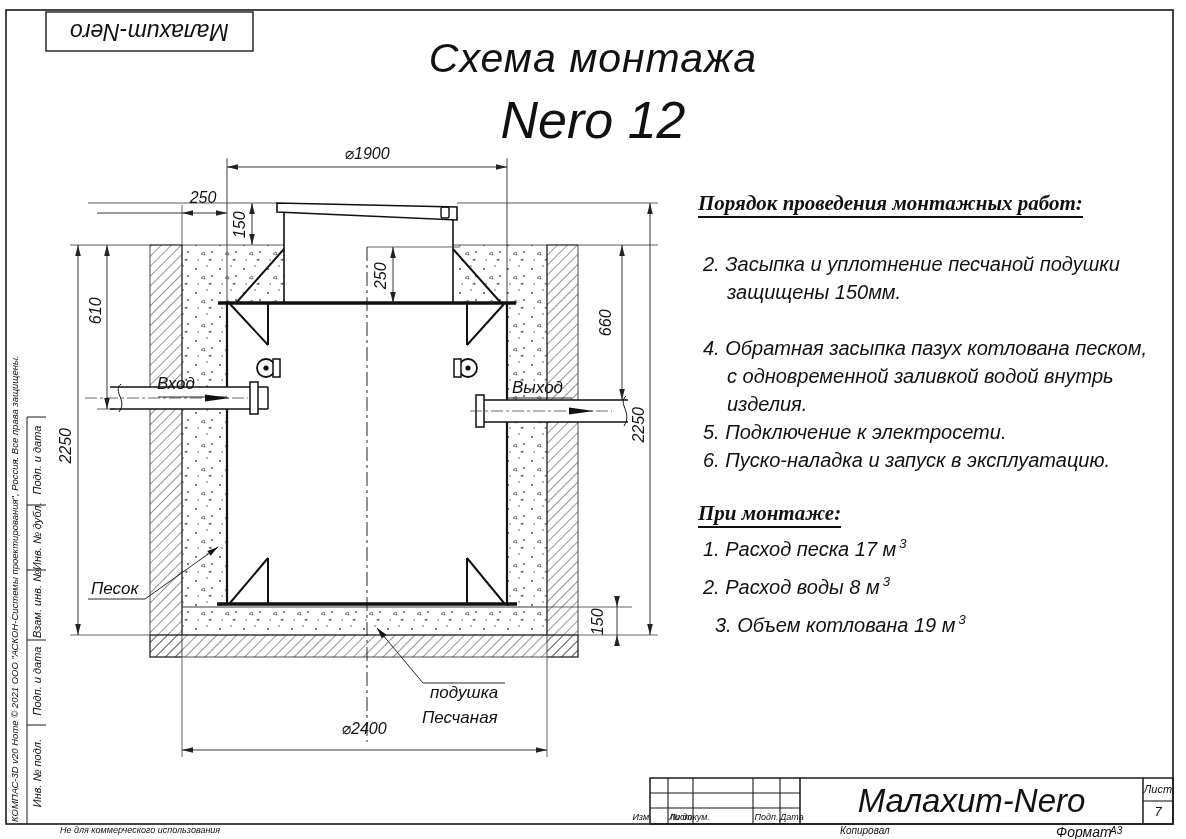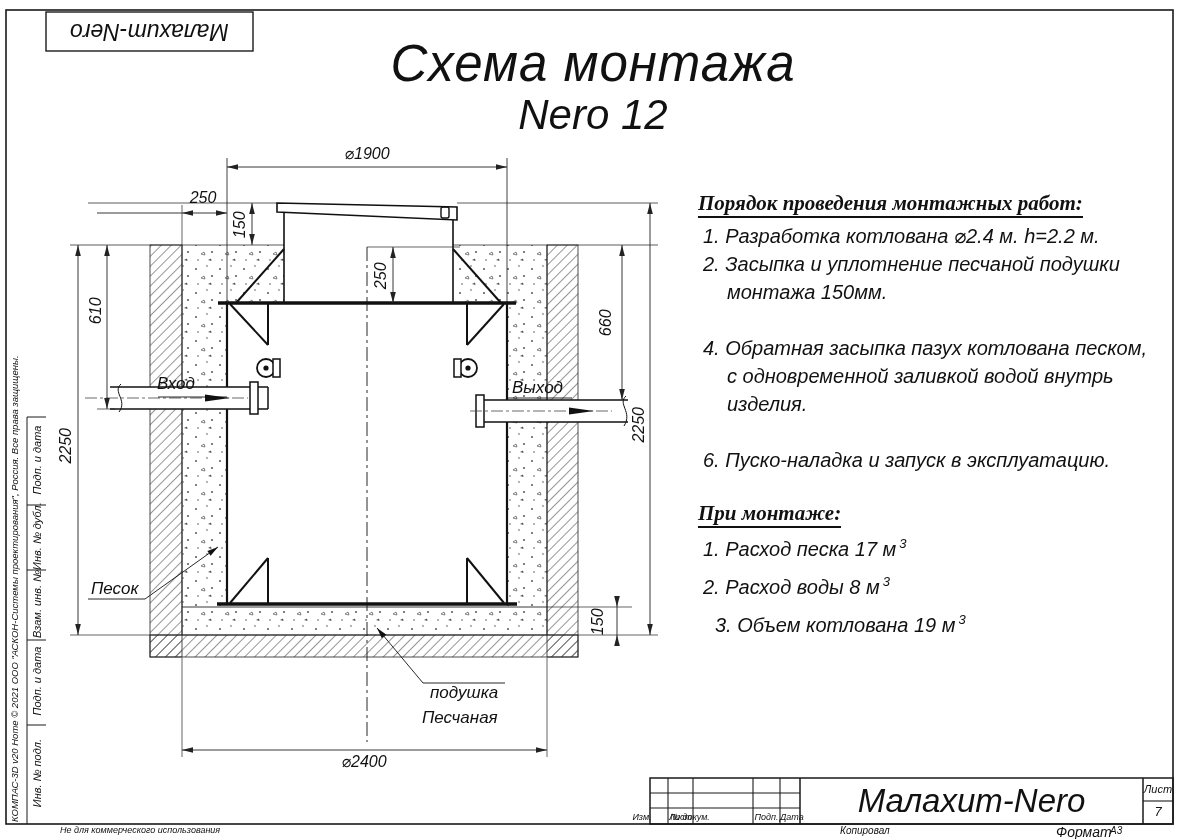--- a/index.html
+++ b/index.html
@@ -5,22 +5,22 @@
   html,body{margin:0;padding:0;background:#fff;}
   #page{position:relative;width:1186px;height:839px;background:#fff;overflow:hidden;
         font-family:"Liberation Sans","DejaVu Sans",sans-serif;color:#111;}
   svg{position:absolute;left:0;top:0;}
   .t{position:absolute;font-style:italic;color:#111;white-space:nowrap;line-height:1.1;}
   .ctr{text-align:center;}
   .rot{transform:rotate(-90deg);}
   .rot180{transform:rotate(180deg);}
   .dim{font-size:16px;}
   .lbl{font-size:17px;}
-  .title1{font-size:51px;letter-spacing:1px;}
-  .title2{font-size:42px;}
+  .title1{font-size:41px;letter-spacing:1px;}
+  .title2{font-size:52px;}
   .head{font-size:21px;font-weight:bold;border-bottom:2px solid #111;padding-bottom:1px;font-family:Liberation Serif, serif;}
   .li{font-size:20px;}
   .cont{padding-left:24px;}
   .sup{font-size:13px;position:relative;top:-8px;margin-left:3px;}
   .tiny{font-size:9px;}
   .stamp{font-size:11px;}
   .company{font-size:33px;}
   .hdrcell{font-size:9px;text-align:center;position:absolute;font-style:italic;}
 </style>
 </head>
@@ -227,35 +227,35 @@
 
 <div class="t dim ctr" style="left:317px;top:145px;width:100px;">⌀1900</div>
 <div class="t dim ctr" style="left:183px;top:189px;width:40px;">250</div>
 <div class="t dim ctr rot" style="left:210px;top:216px;width:60px;">150</div>
 <div class="t dim ctr rot" style="left:351px;top:267px;width:60px;">250</div>
 <div class="t dim ctr rot" style="left:66px;top:302px;width:60px;">610</div>
 <div class="t dim ctr rot" style="left:36px;top:437px;width:60px;">2250</div>
 <div class="t dim ctr rot" style="left:576px;top:314px;width:60px;">660</div>
 <div class="t dim ctr rot" style="left:609px;top:416px;width:60px;">2250</div>
 <div class="t dim ctr rot" style="left:568px;top:613px;width:60px;">150</div>
-<div class="t dim ctr" style="left:314px;top:720px;width:100px;margin-top:33px;">⌀2400</div>
+<div class="t dim ctr" style="left:314px;top:720px;width:100px;">⌀2400</div>
 
 <div class="t lbl" style="left:157px;top:375px;">Вход</div>
 <div class="t lbl" style="left:512px;top:379px;">Выход</div>
 <div class="t lbl" style="left:91px;top:580px;">Песок</div>
 <div class="t lbl" style="left:422px;top:661px;margin-top:48px;">Песчаная</div>
 <div class="t lbl" style="left:430px;top:684px;">подушка</div>
 
 <div class="t head" style="left:698px;top:192px;">Порядок проведения монтажных работ:</div>
-<div class="t li" style="left:703px;top:225px;">1. Разработка котлована ⌀2.4 м. h=2.2 м.</div>
 <div class="t li" style="left:703px;top:253px;">2. Засыпка и уплотнение песчаной подушки</div>
-<div class="t li cont" style="left:703px;top:281px;">монтажа 150мм.</div>
+<div class="t li cont" style="left:703px;top:281px;">защищены 150мм.</div>
 <div class="t li" style="left:703px;top:337px;">4. Обратная засыпка пазух котлована песком,</div>
 <div class="t li cont" style="left:703px;top:365px;">с одновременной заливкой водой внутрь</div>
 <div class="t li cont" style="left:703px;top:393px;">изделия.</div>
+<div class="t li" style="left:703px;top:421px;">5. Подключение к электросети.</div>
 <div class="t li" style="left:703px;top:449px;">6. Пуско-наладка и запуск в эксплуатацию.</div>
 
 <div class="t head" style="left:698px;top:502px;">При монтаже:</div>
 <div class="t li" style="left:703px;top:538px;"><span>1. Расход песка 17 м</span><span class="sup">3</span></div>
 <div class="t li" style="left:703px;top:576px;"><span>2. Расход воды 8 м</span><span class="sup">3</span></div>
 <div class="t li" style="left:703px;top:614px;margin-left:12px;"><span>3. Объем котлована 19 м</span><span class="sup">3</span></div>
 
 <div class="t stamp ctr rot" style="left:-3px;top:454px;width:80px;">Подп. и дата</div>
 <div class="t stamp ctr rot" style="left:-3px;top:530px;width:80px;">Инв. № дубл.</div>
 <div class="t stamp ctr rot" style="left:-3px;top:598px;width:80px;">Взам. инв. №</div>

